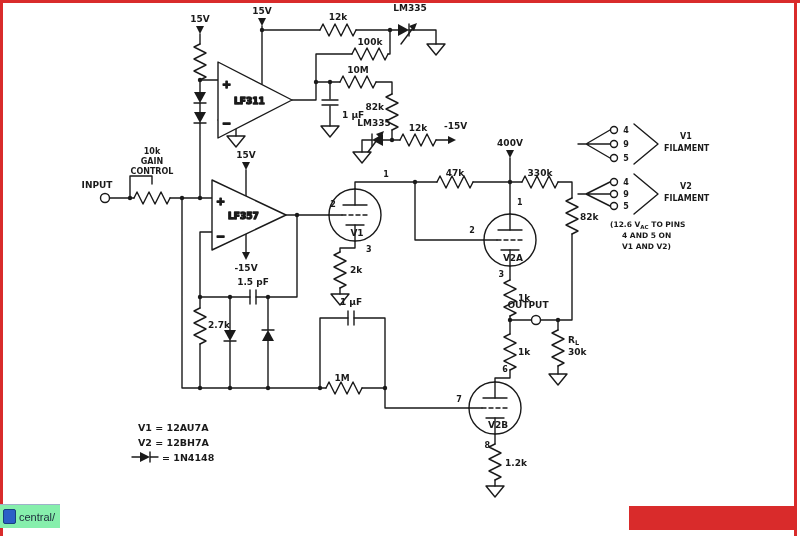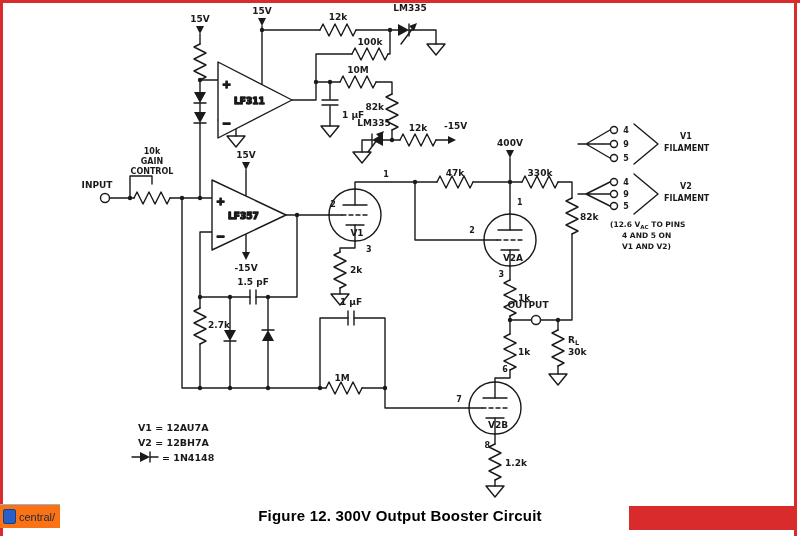--- a/index.html
+++ b/index.html
@@ -11,21 +11,21 @@
   .b-top{left:0;top:0;width:800px;height:3px;}
   .b-left{left:0;top:0;width:3px;height:536px;}
   .b-right{left:794px;top:0;width:3px;height:536px;}
   .schematic{position:absolute;left:0;top:0;}
   .caption{
     position:absolute;left:0;top:507px;width:800px;text-align:center;
     font-weight:bold;font-size:15px;color:#000;letter-spacing:0.2px;
   }
   .statusbar{
     position:absolute;left:0;top:504px;height:24px;width:60px;
-    background:#f97316;border-top:1px solid #9fb2c9;
+    background:#86efac;border-top:1px solid #9fb2c9;
     display:flex;align-items:center;gap:3px;padding:0 3px;box-sizing:border-box;
     font-size:11px;color:#1c2b3a;z-index:3;
   }
   .status-icon{width:11px;height:13px;background:#2b5fc7;border:1px solid #17407e;border-radius:2px;flex:none;}
   .red-block{position:absolute;left:629px;top:506px;width:166px;height:24px;background:#d92b2b;z-index:2;}
   svg text{font-family:"DejaVu Sans",sans-serif;font-weight:bold;fill:#1a1a1a;}
   .lbl{font-size:9px;}
   .pin{font-size:8px;}
   .note{font-size:7.5px;}
   .sgn{font-size:11px;}
@@ -286,21 +286,20 @@
       <text class="note" x="610" y="227"><tspan>(12.6 V</tspan><tspan font-size="5.5" dy="2">AC</tspan><tspan dy="-2"> TO PINS</tspan></text>
       <text class="note" x="622" y="238">4 AND 5 ON</text>
       <text class="note" x="622" y="249">V1 AND V2)</text>
 
       <text class="leg" x="138" y="431">V1 = 12AU7A</text>
       <text class="leg" x="138" y="446">V2 = 12BH7A</text>
       <text class="leg" x="162" y="461">= 1N4148</text>
     </g>
   </svg>
 
-  <div class="caption">Figure 12. 300V Output Booster Circuit</div>
 
   <div class="statusbar">
     <div class="status-icon"></div>
     <span>central/</span>
   </div>
 
   <div class="red-block"></div>
 
   <div class="border-red b-top"></div>
   <div class="border-red b-left"></div>

